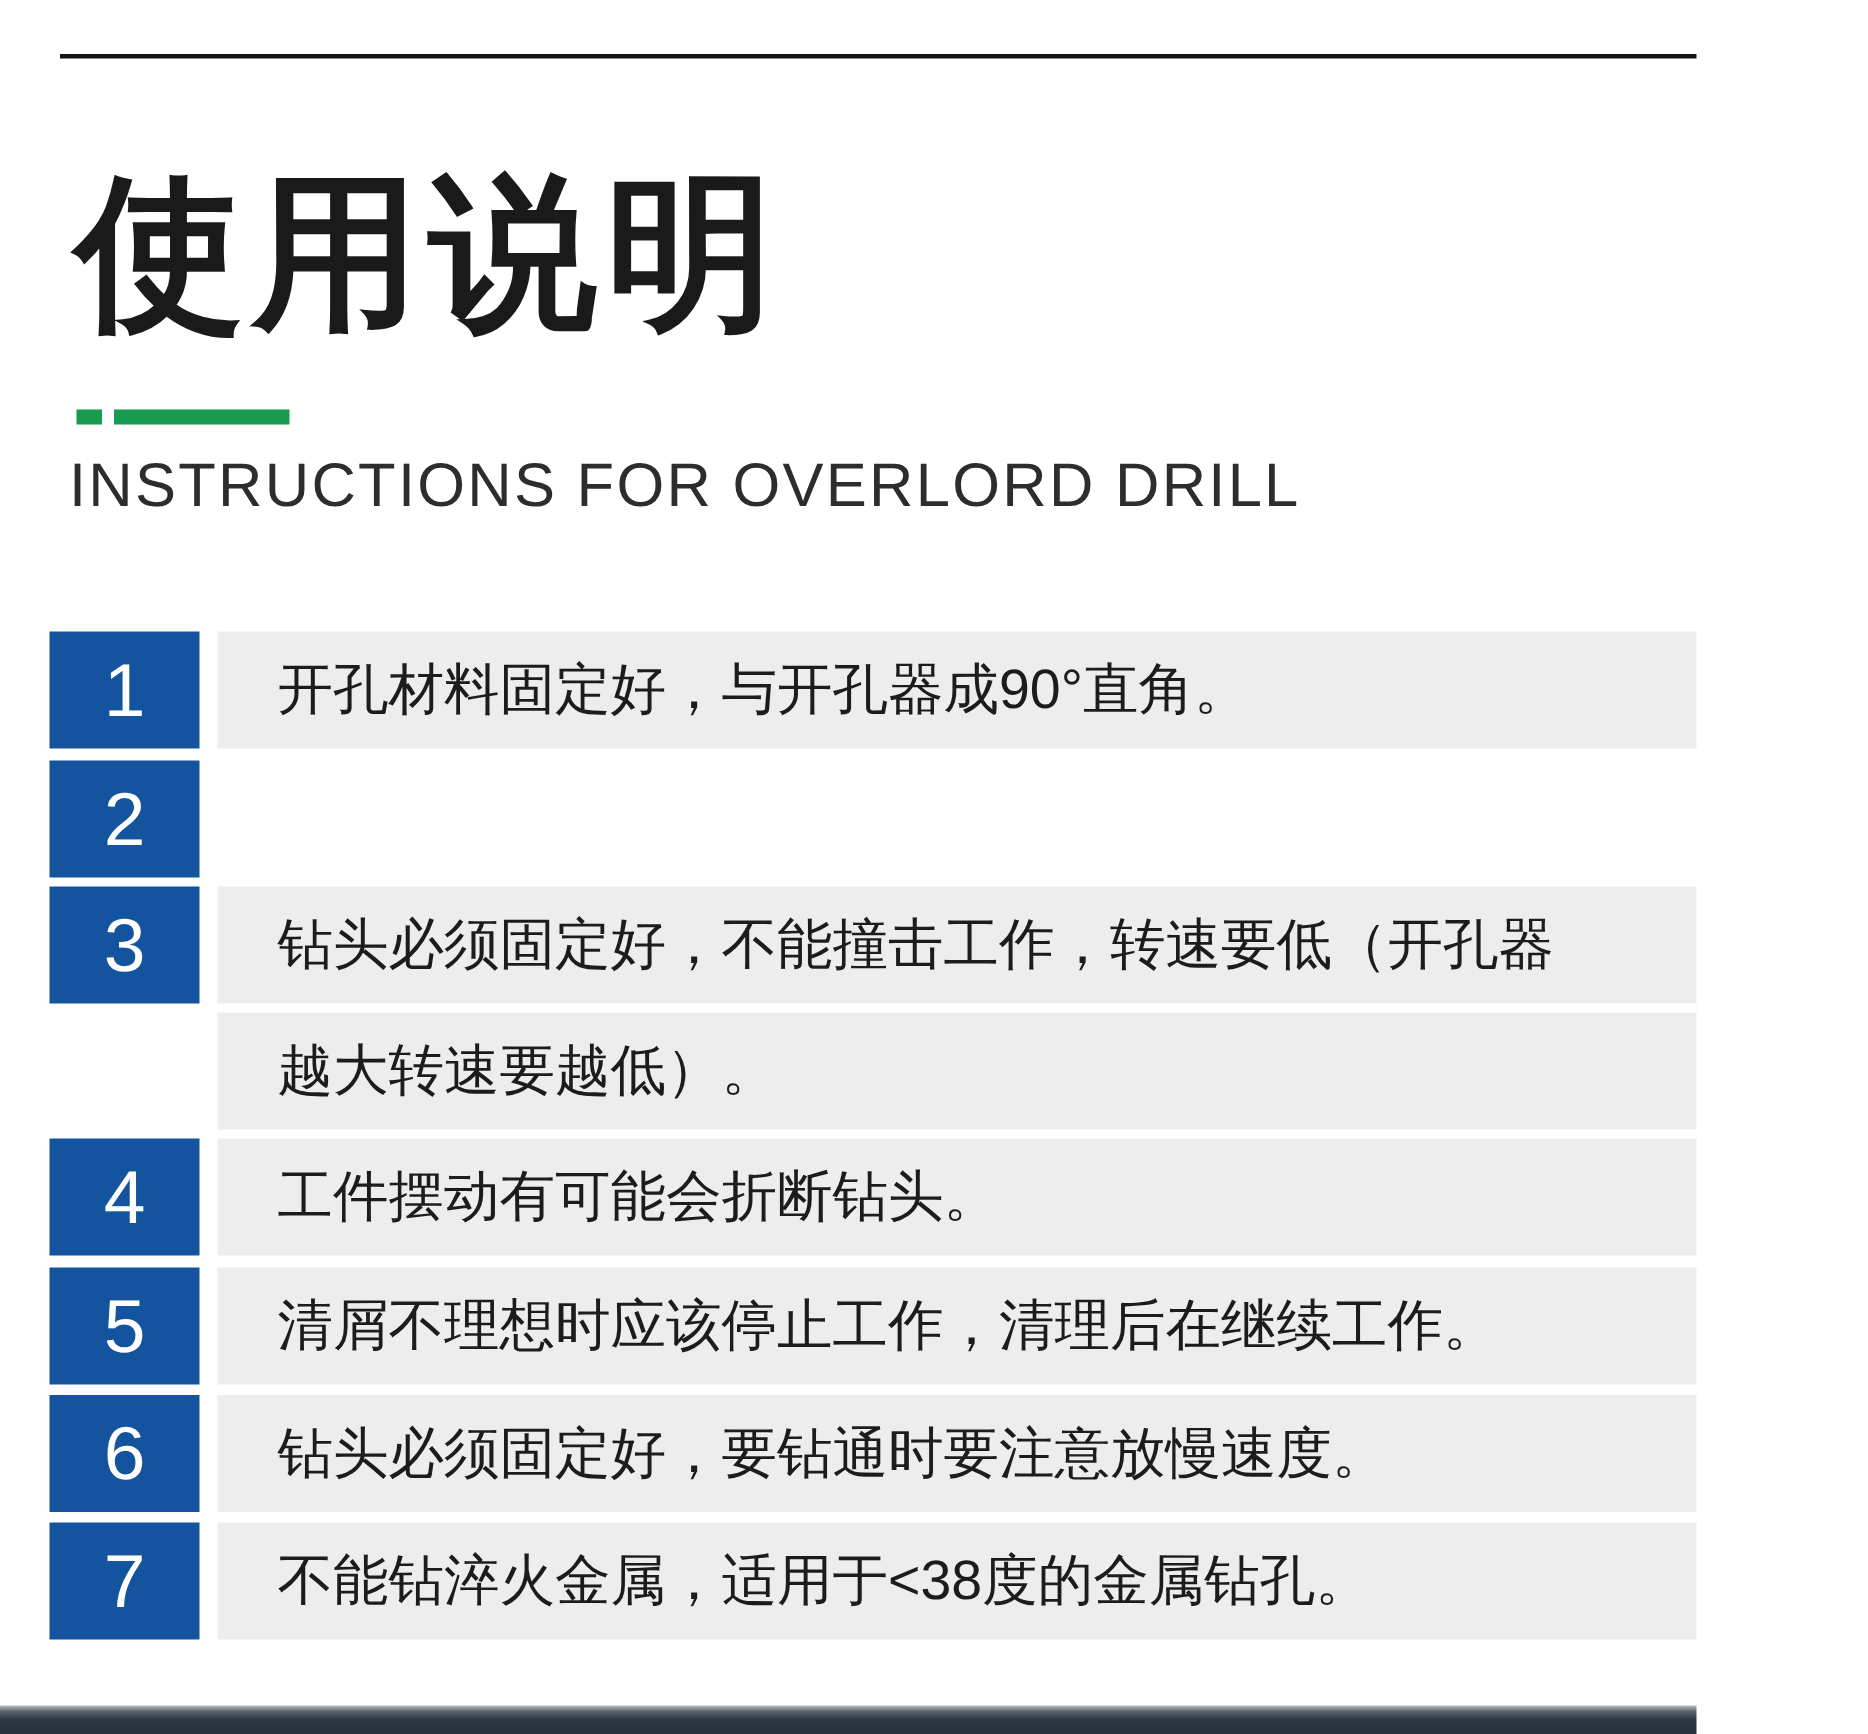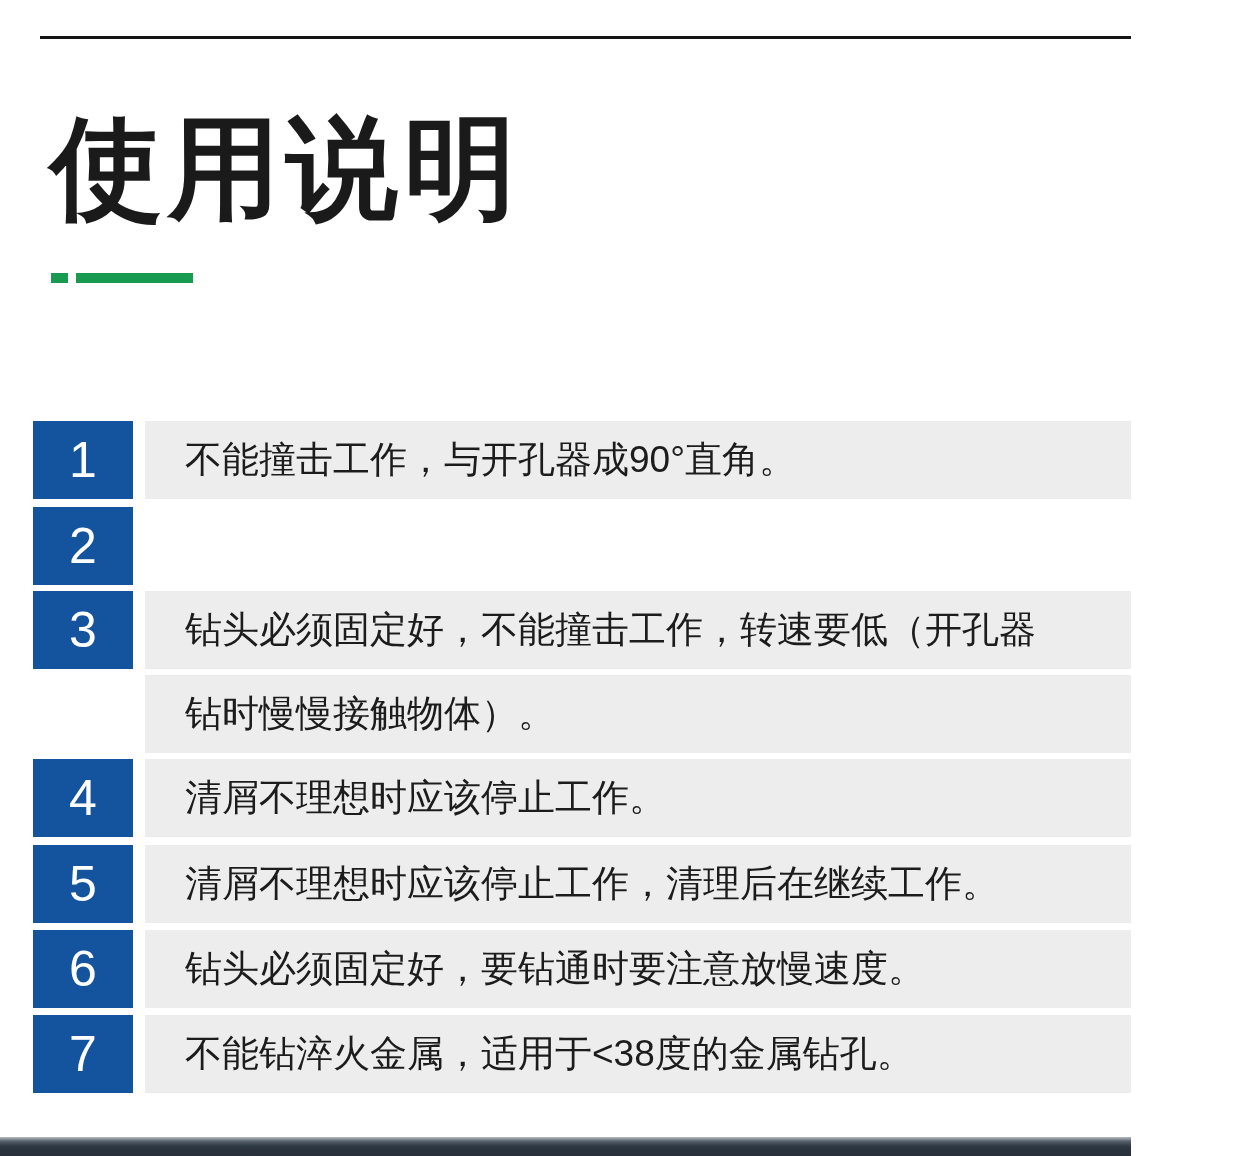--- a/index.html
+++ b/index.html
@@ -121,49 +121,50 @@
 
   <div class="top-line"></div>
 
   <div class="title-cn">使用说明</div>
 
   <div class="green-deco">
     <span class="sq"></span>
     <span class="bar"></span>
   </div>
 
+  <div class="subtitle-en">INSTRUCTIONS FOR OVERLORD DRILL</div>
 
   <div class="inst-row" style="top:421px">
     <div class="inst-badge">1</div>
     <div class="inst-body">
-      <div class="inst-text">不能撞击工作，与开孔器成90°直角。</div>
+      <div class="inst-text">开孔材料固定好，与开孔器成90°直角。</div>
     </div>
   </div>
 
   <div class="inst-row" style="top:507px">
     <div class="inst-badge">2</div>
   </div>
 
   <div class="inst-row" style="top:591px">
     <div class="inst-badge">3</div>
     <div class="inst-body">
       <div class="inst-text">钻头必须固定好，不能撞击工作，转速要低（开孔器</div>
     </div>
   </div>
 
   <div class="inst-row" style="top:675px">
     <div class="inst-body">
-      <div class="inst-text">钻时慢慢接触物体）。</div>
+      <div class="inst-text">越大转速要越低）。</div>
     </div>
   </div>
 
   <div class="inst-row" style="top:759px">
     <div class="inst-badge">4</div>
     <div class="inst-body">
-      <div class="inst-text">清屑不理想时应该停止工作。</div>
+      <div class="inst-text">工件摆动有可能会折断钻头。</div>
     </div>
   </div>
 
   <div class="inst-row" style="top:845px">
     <div class="inst-badge">5</div>
     <div class="inst-body">
       <div class="inst-text">清屑不理想时应该停止工作，清理后在继续工作。</div>
     </div>
   </div>
 

